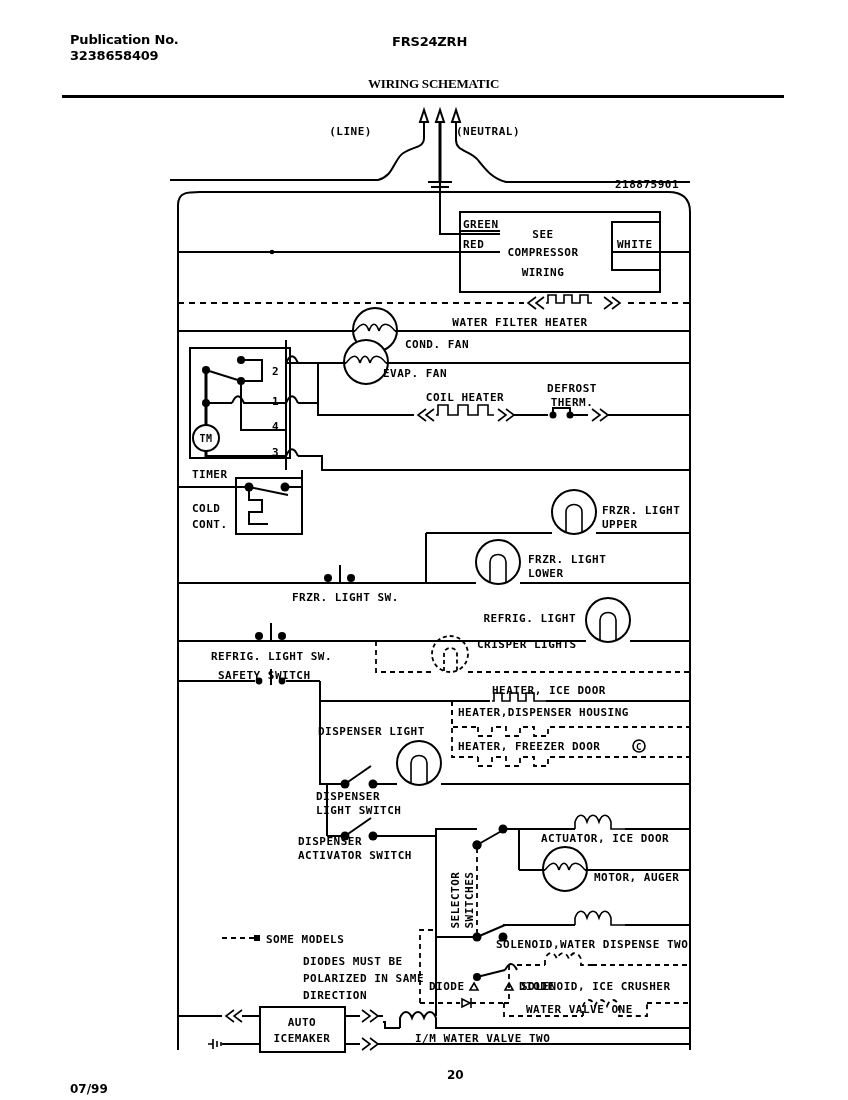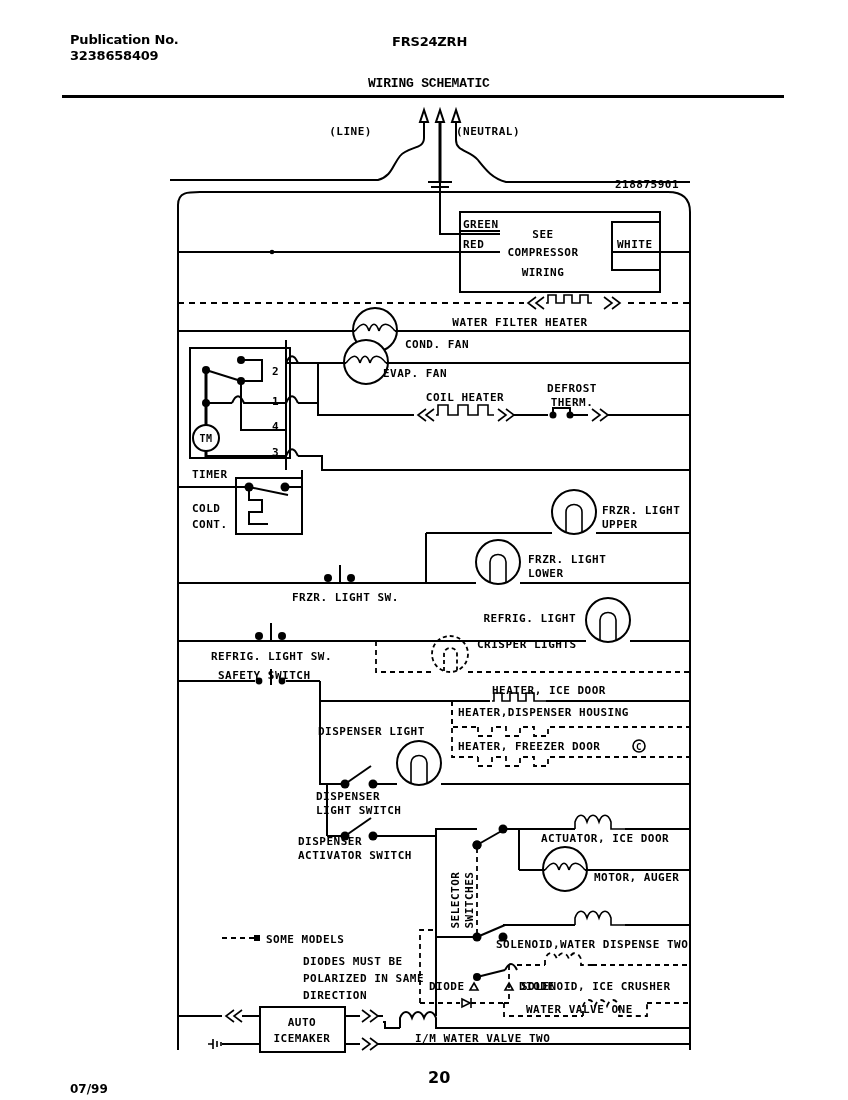--- a/index.html
+++ b/index.html
@@ -18,35 +18,35 @@
     font-family:"DejaVu Sans","Liberation Sans",sans-serif;
     font-weight:bold;font-size:13px;line-height:16px;letter-spacing:-0.2px;
   }
   .hdr-model{
     position:absolute;left:392px;top:34px;
     font-family:"DejaVu Sans","Liberation Sans",sans-serif;
     font-weight:bold;font-size:13px;letter-spacing:-0.2px;
   }
   .hdr-title{
     position:absolute;left:368px;top:76px;
-    font-family:Liberation Mono, monospace;
+    font-family:Liberation Serif, serif;
     font-weight:bold;font-size:13px;letter-spacing:-0.2px;
   }
   .rule{
     position:absolute;left:62px;top:95px;width:722px;height:3px;background:#000;
   }
   .ftr-date{
     position:absolute;left:70px;top:1068px;
     font-family:"DejaVu Sans","Liberation Sans",sans-serif;
     font-weight:bold;font-size:12px;margin-top:14px;
   }
   .ftr-page{
-    position:absolute;left:428px;top:1068px;
+    position:absolute;left:447px;top:1068px;
     font-family:"DejaVu Sans","Liberation Sans",sans-serif;
-    font-weight:bold;font-size:16px;
+    font-weight:bold;font-size:12px;
   }
 
   
   #schematic{position:absolute;left:0;top:0;width:848px;height:1100px;}
   #schematic text{
     font-family:"DejaVu Sans Mono","Liberation Mono",monospace;
     font-weight:bold;
     fill:#000;
     letter-spacing:0.5px;
   }

